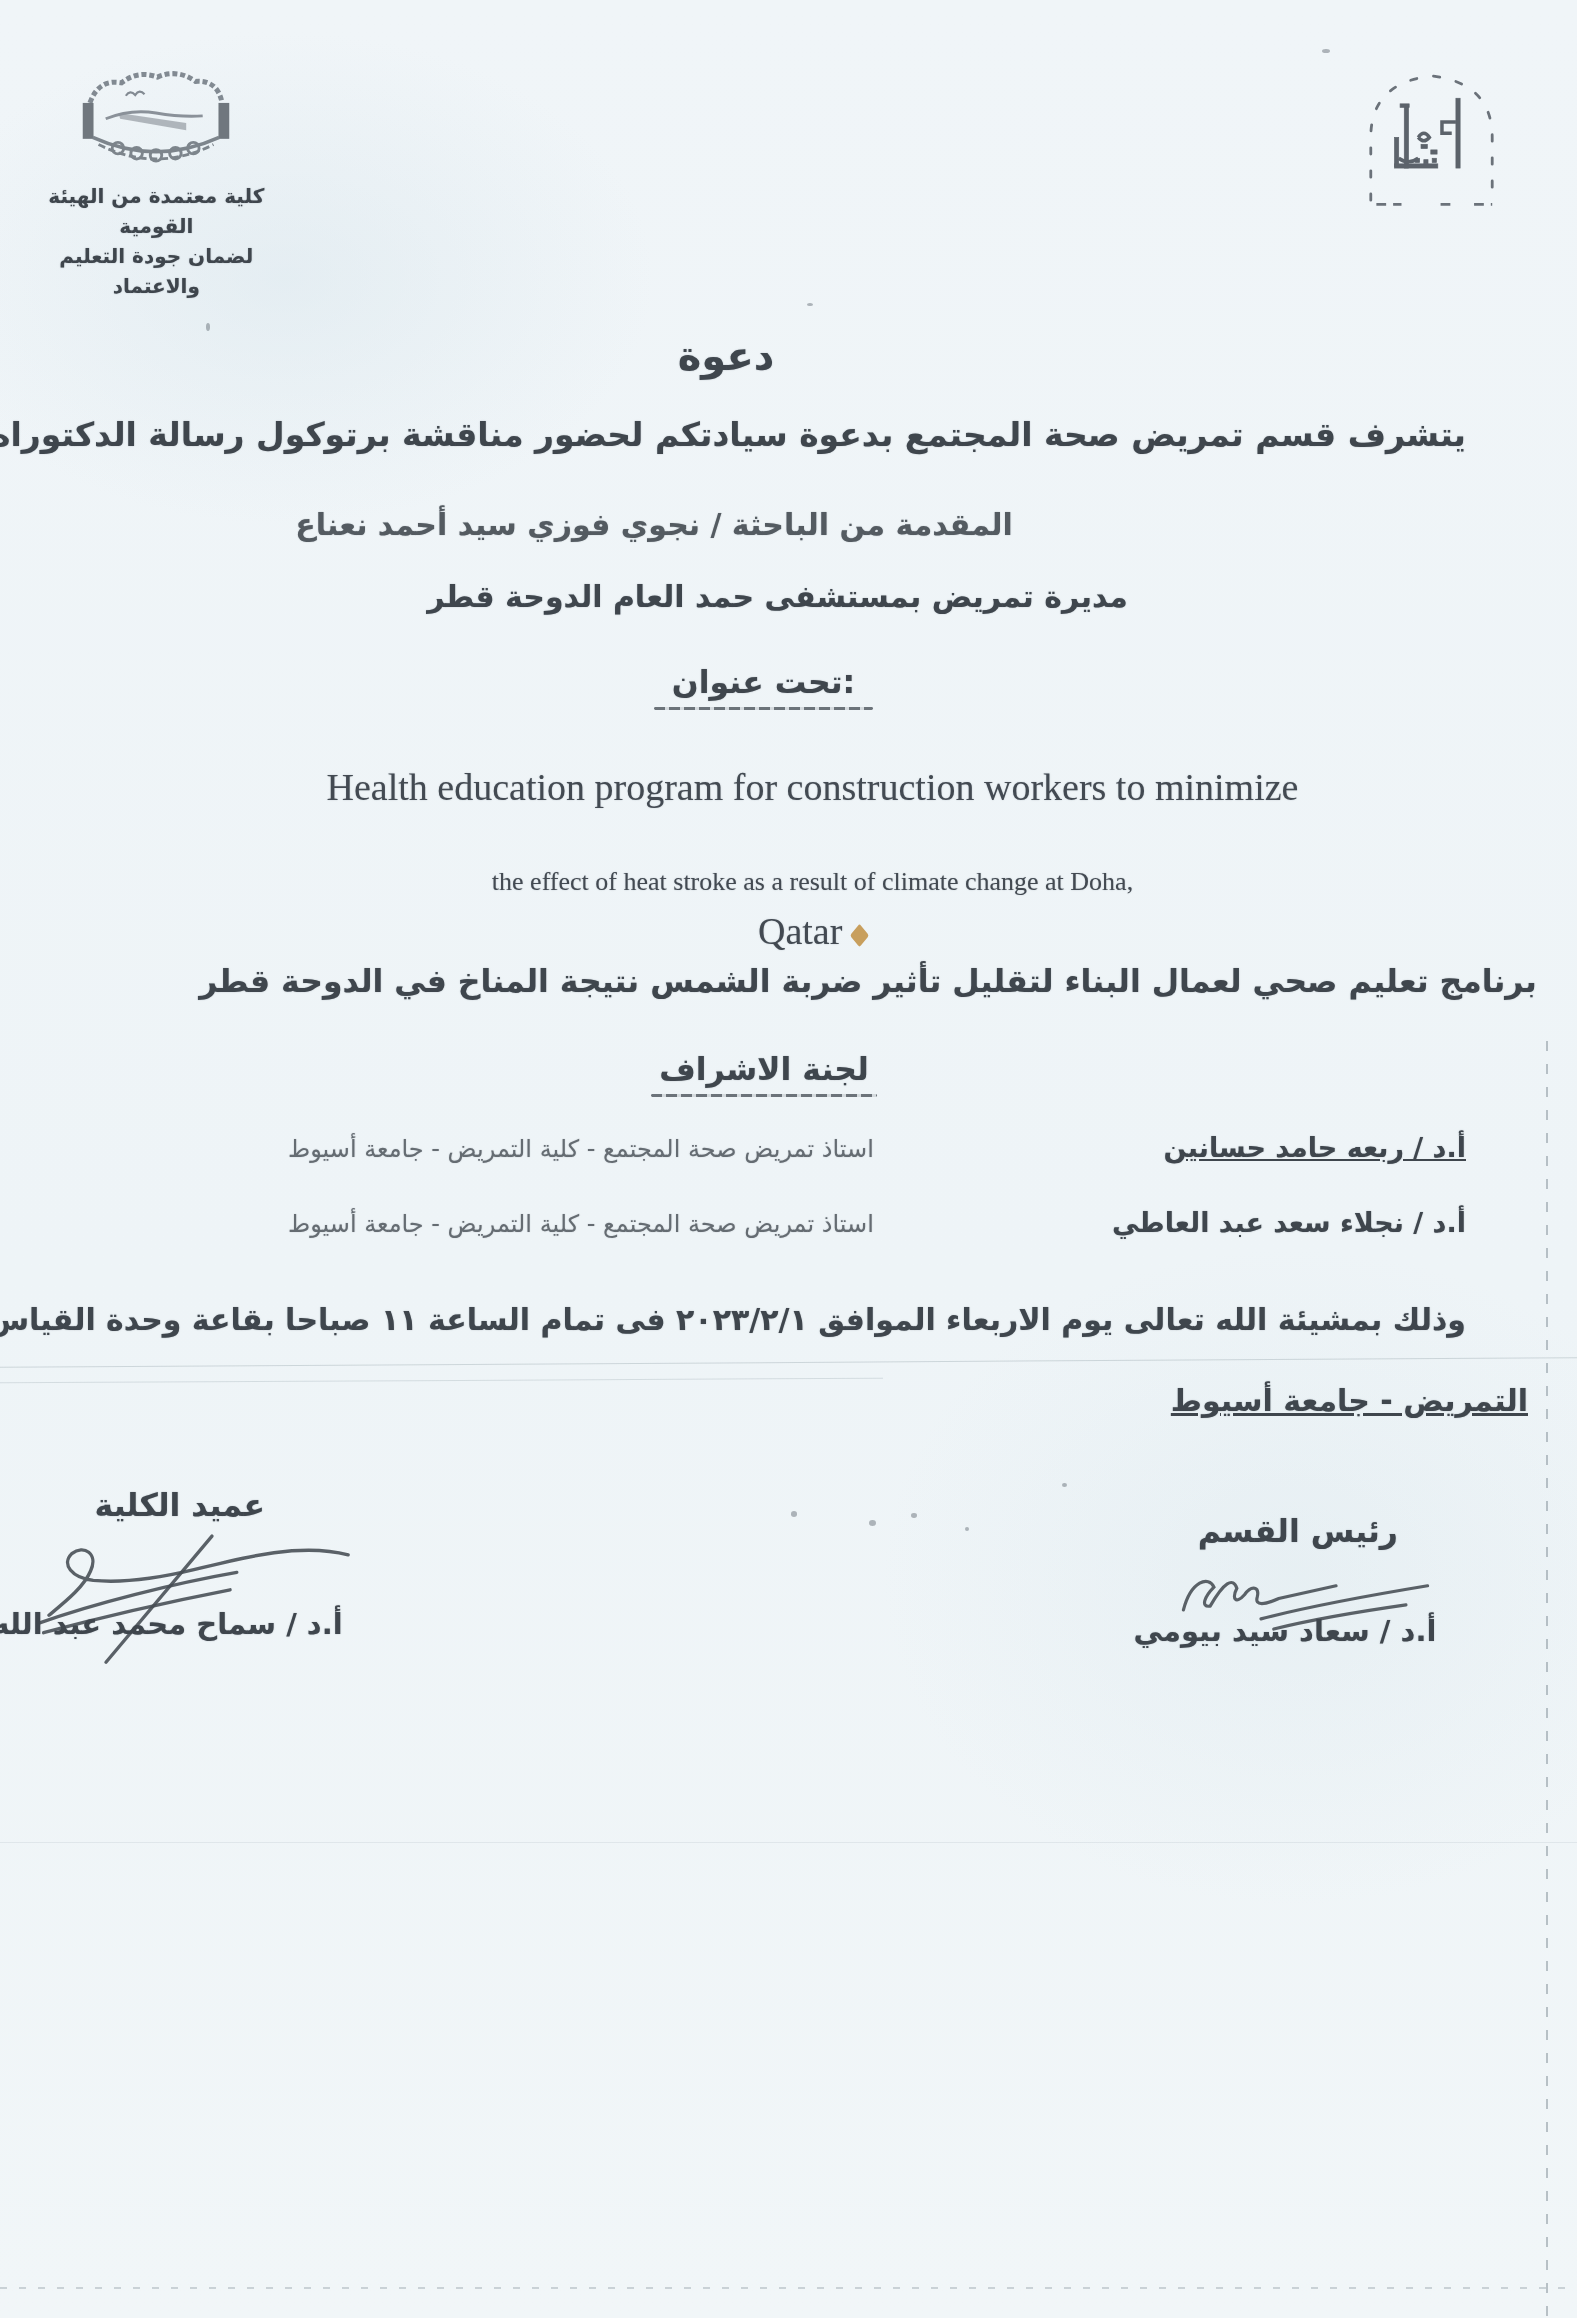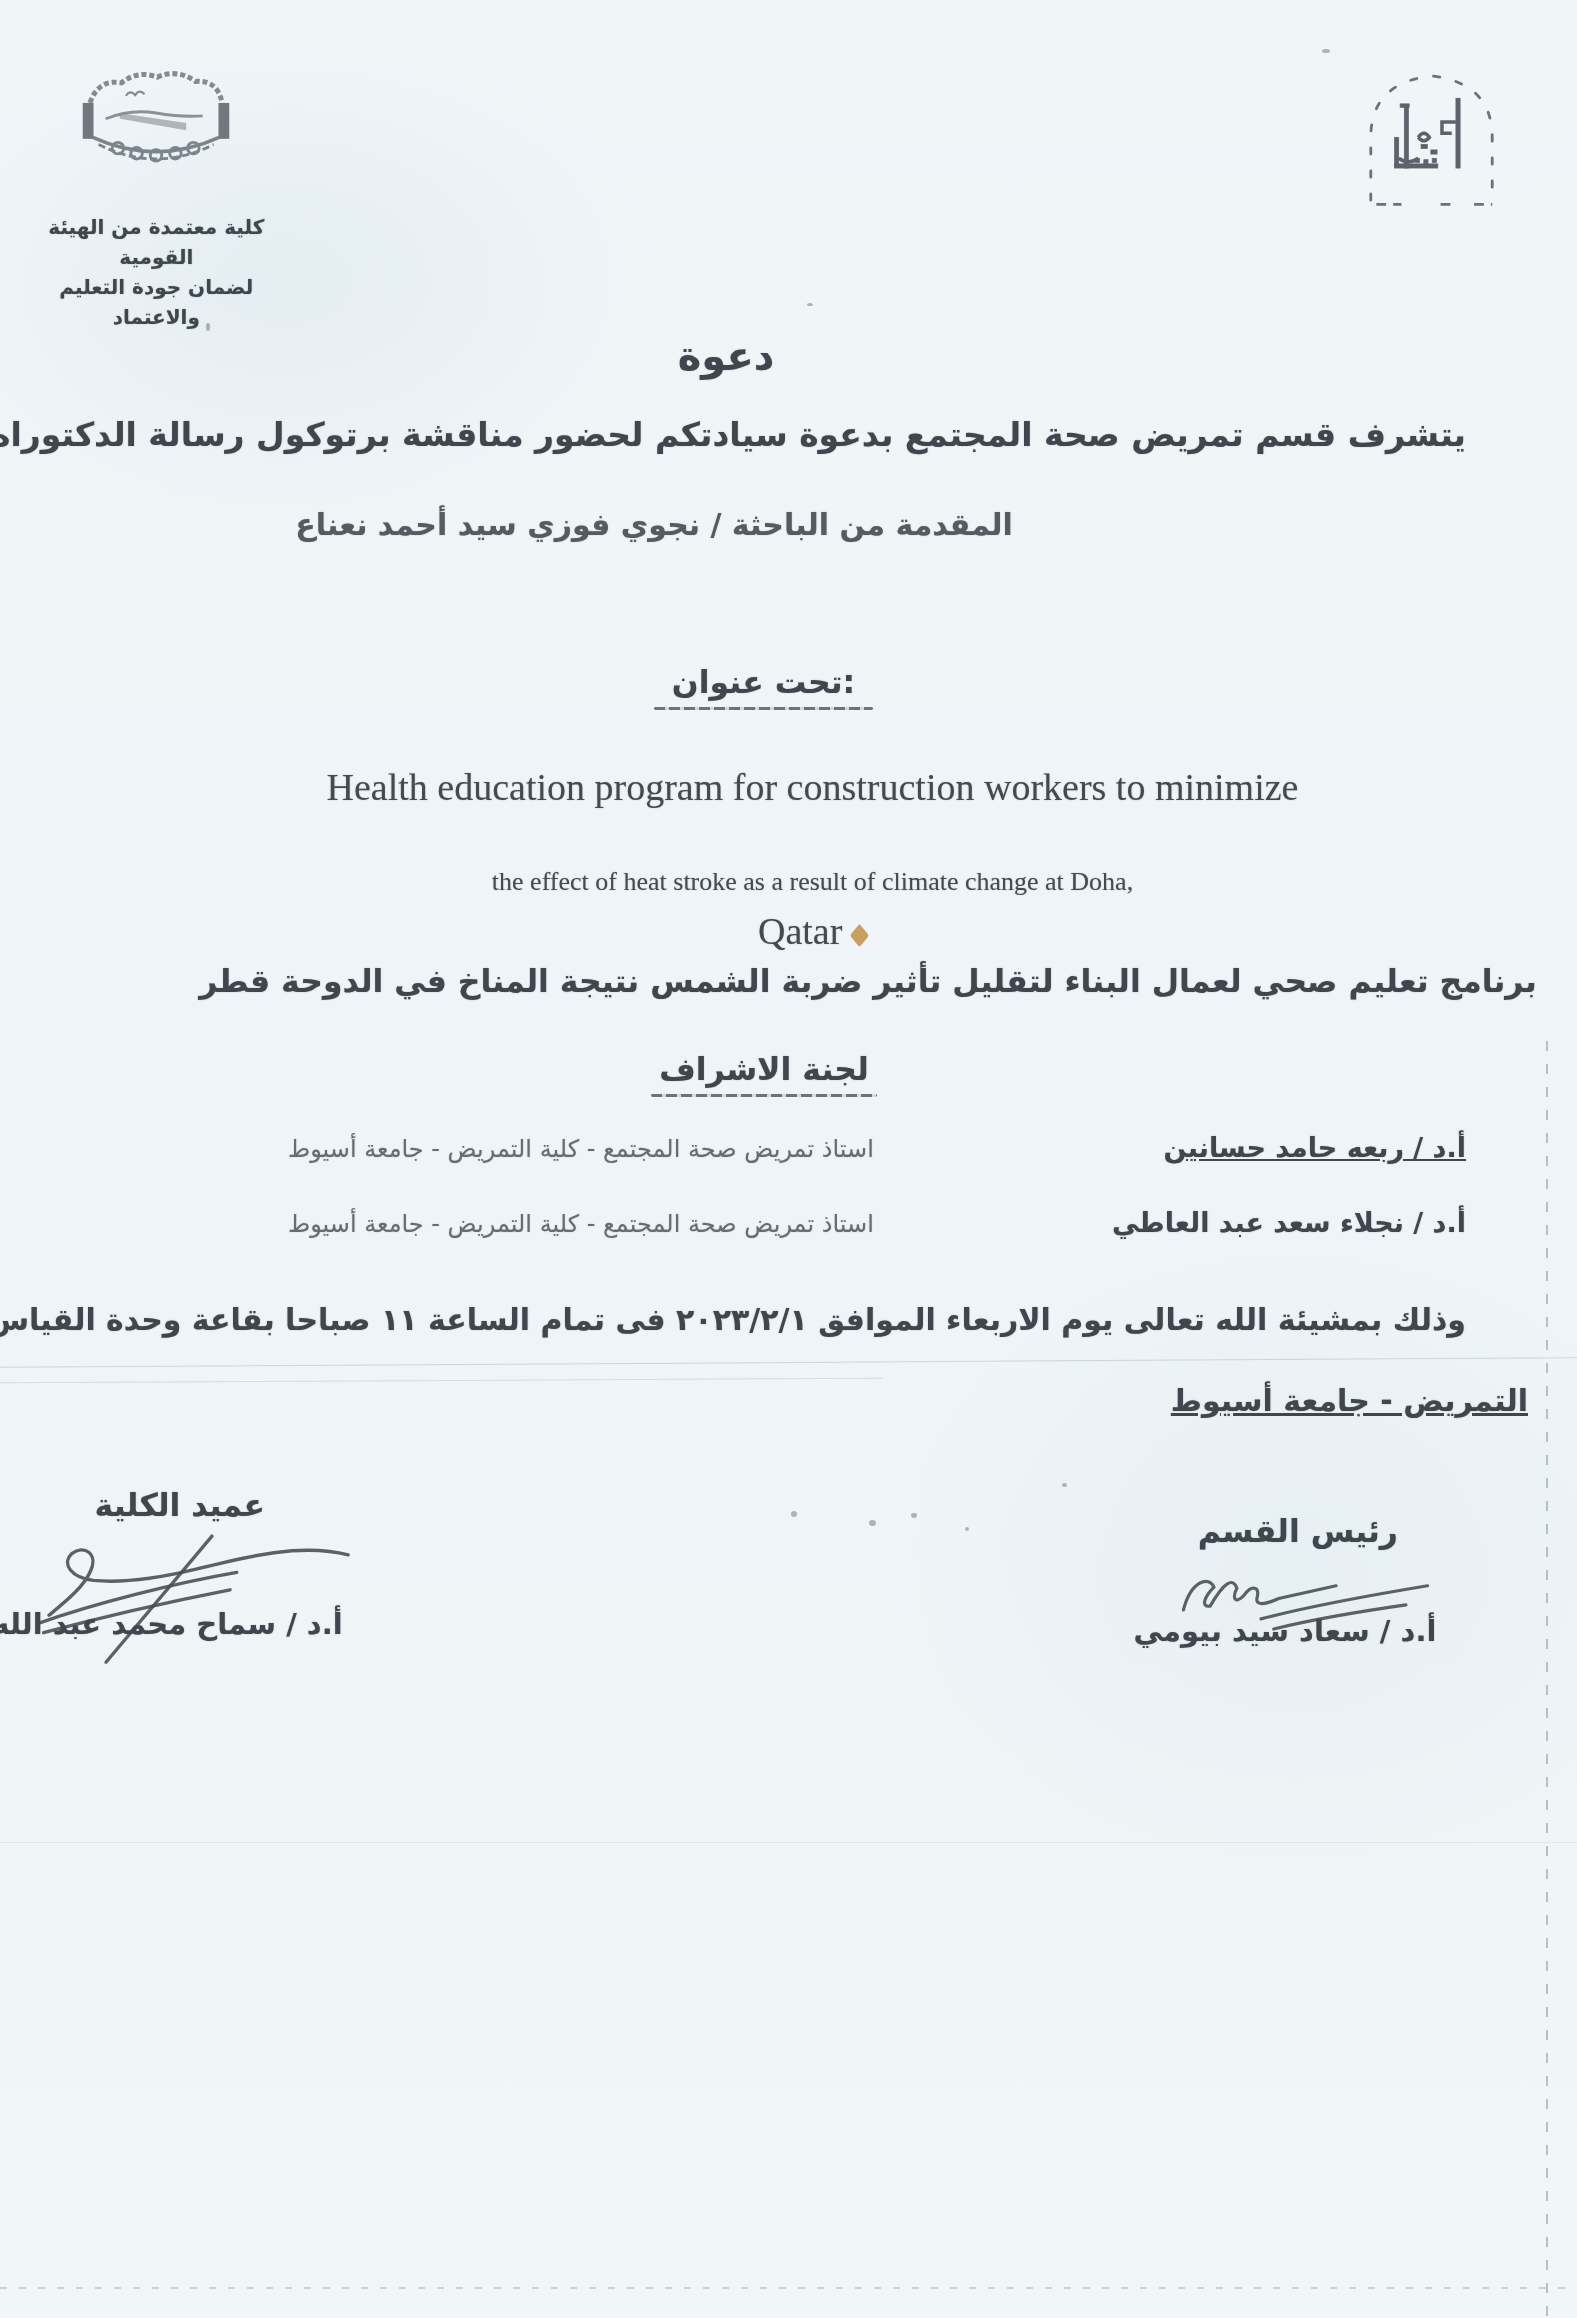--- a/index.html
+++ b/index.html
@@ -63,21 +63,21 @@
       <path d="M40,72 Q75,58 110,64 T175,68" stroke="#8a9199" stroke-width="4" fill="none"></path>
       <path d="M22,98 Q110,138 198,98" stroke="#7d858c" stroke-width="5" fill="none"></path>
       <path d="M30,108 Q110,148 190,108" stroke="#7d858c" stroke-width="4" fill="none" stroke-dasharray="10 5"></path>
       <circle cx="57" cy="113" r="8" stroke="#7d858c" stroke-width="4" fill="none"></circle>
       <circle cx="83" cy="120" r="8" stroke="#7d858c" stroke-width="4" fill="none"></circle>
       <circle cx="110" cy="123" r="8" stroke="#7d858c" stroke-width="4" fill="none"></circle>
       <circle cx="137" cy="120" r="8" stroke="#7d858c" stroke-width="4" fill="none"></circle>
       <circle cx="162" cy="113" r="8" stroke="#7d858c" stroke-width="4" fill="none"></circle>
     </svg>
   </div>
-  <div class="abs ar center" style="left:12.3px;top:181px;width:288px;font-size:20px;line-height:30px;margin-top:31px;">
+  <div class="abs ar center" style="left:12.3px;top:181px;width:288px;font-size:20px;line-height:30px;">
     <div>كلية معتمدة من الهيئة القومية</div>
     <div>لضمان جودة التعليم والاعتماد</div>
   </div>
 
   <div class="abs" style="left:1351px;top:55px;width:161px;height:164px;" aria-label="جامعة اسيوط">
     <svg viewBox="0 0 230 235" width="161" height="164">
       <path d="M28,208 L28,118 Q28,40 115,30 Q202,40 202,118 L202,208" fill="none" stroke="#6b727a" stroke-width="4" stroke-dasharray="9 24" stroke-linecap="round"></path>
       <path d="M36,214 H72 M128,214 H150 M176,214 H202" stroke="#6b727a" stroke-width="4" stroke-dasharray="14 10"></path>
       <g fill="#5c636b" stroke="#5c636b">
         <rect x="76" y="74" width="6" height="88"></rect>
@@ -94,20 +94,21 @@
         <rect x="104" y="150" width="6" height="6"></rect>
         <rect x="116" y="148" width="6" height="6"></rect>
       </g>
     </svg>
   </div>
 
   <div class="abs ar center nowrap" style="left:630px;top:333px;width:192px;font-size:40px;">دعوة</div>
 
   <div class="abs ar center nowrap" style="left:113px;top:415px;width:1353px;font-size:33px;">يتشرف قسم تمريض صحة المجتمع بدعوة سيادتكم لحضور مناقشة برتوكول رسالة الدكتوراه</div>
   <div class="abs ar center nowrap" style="left:260px;top:507px;width:788px;font-size:30px;opacity:.88;">المقدمة من الباحثة / نجوي فوزي سيد أحمد نعناع</div>
+  <div class="abs ar center nowrap" style="left:387px;top:579px;width:781px;font-size:30px;">مديرة تمريض بمستشفى حمد العام الدوحة قطر</div>
 
   <div class="abs center" style="left:654px;top:664px;width:219px;">
     <span class="ar" style="font-size:31.5px;">تحت عنوان:</span>
     <div class="hand-underline"></div>
   </div>
 
   <div class="abs en center nowrap" style="left:48px;top:765px;width:1529px;font-size:38px;">Health education program for construction workers to minimize</div>
   <div class="abs en center nowrap" style="left:48px;top:867px;width:1529px;font-size:26px;">the effect of heat stroke as a result of climate change at Doha,</div>
   <div class="abs center nowrap" style="left:48px;top:909px;width:1529px;">
     <span class="en" style="font-size:38px;">Qatar</span><span class="diamond"></span>

